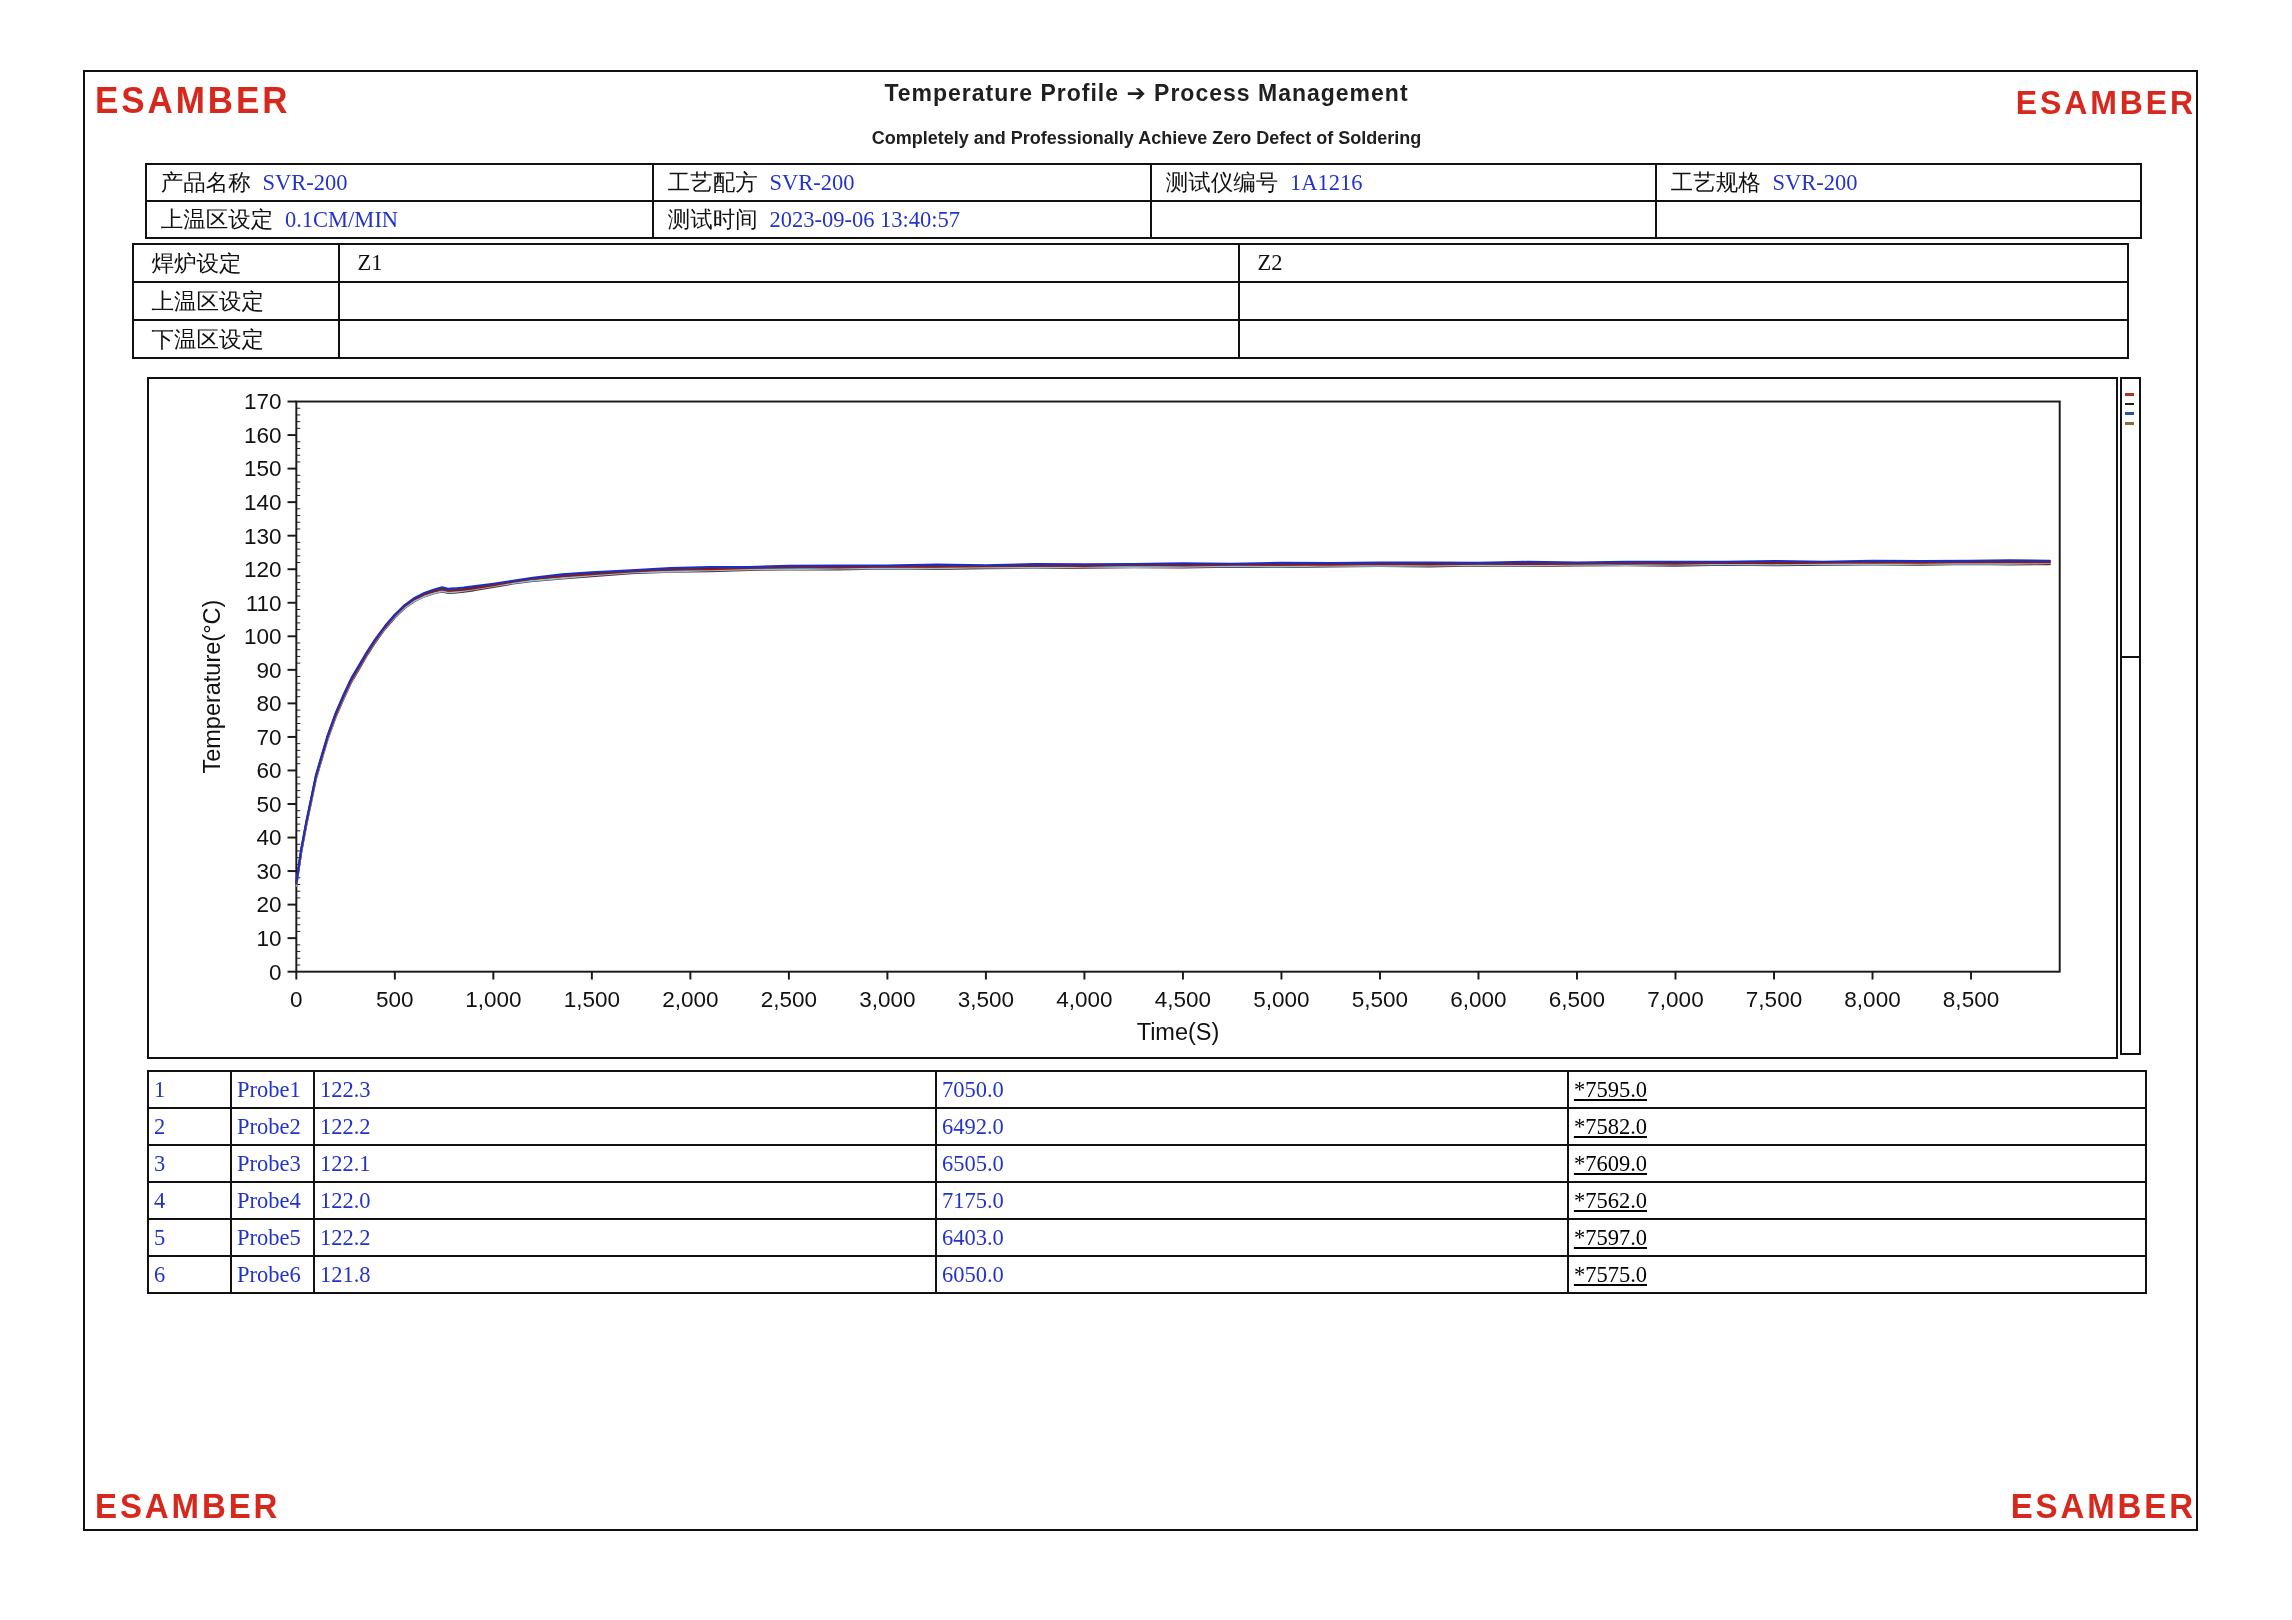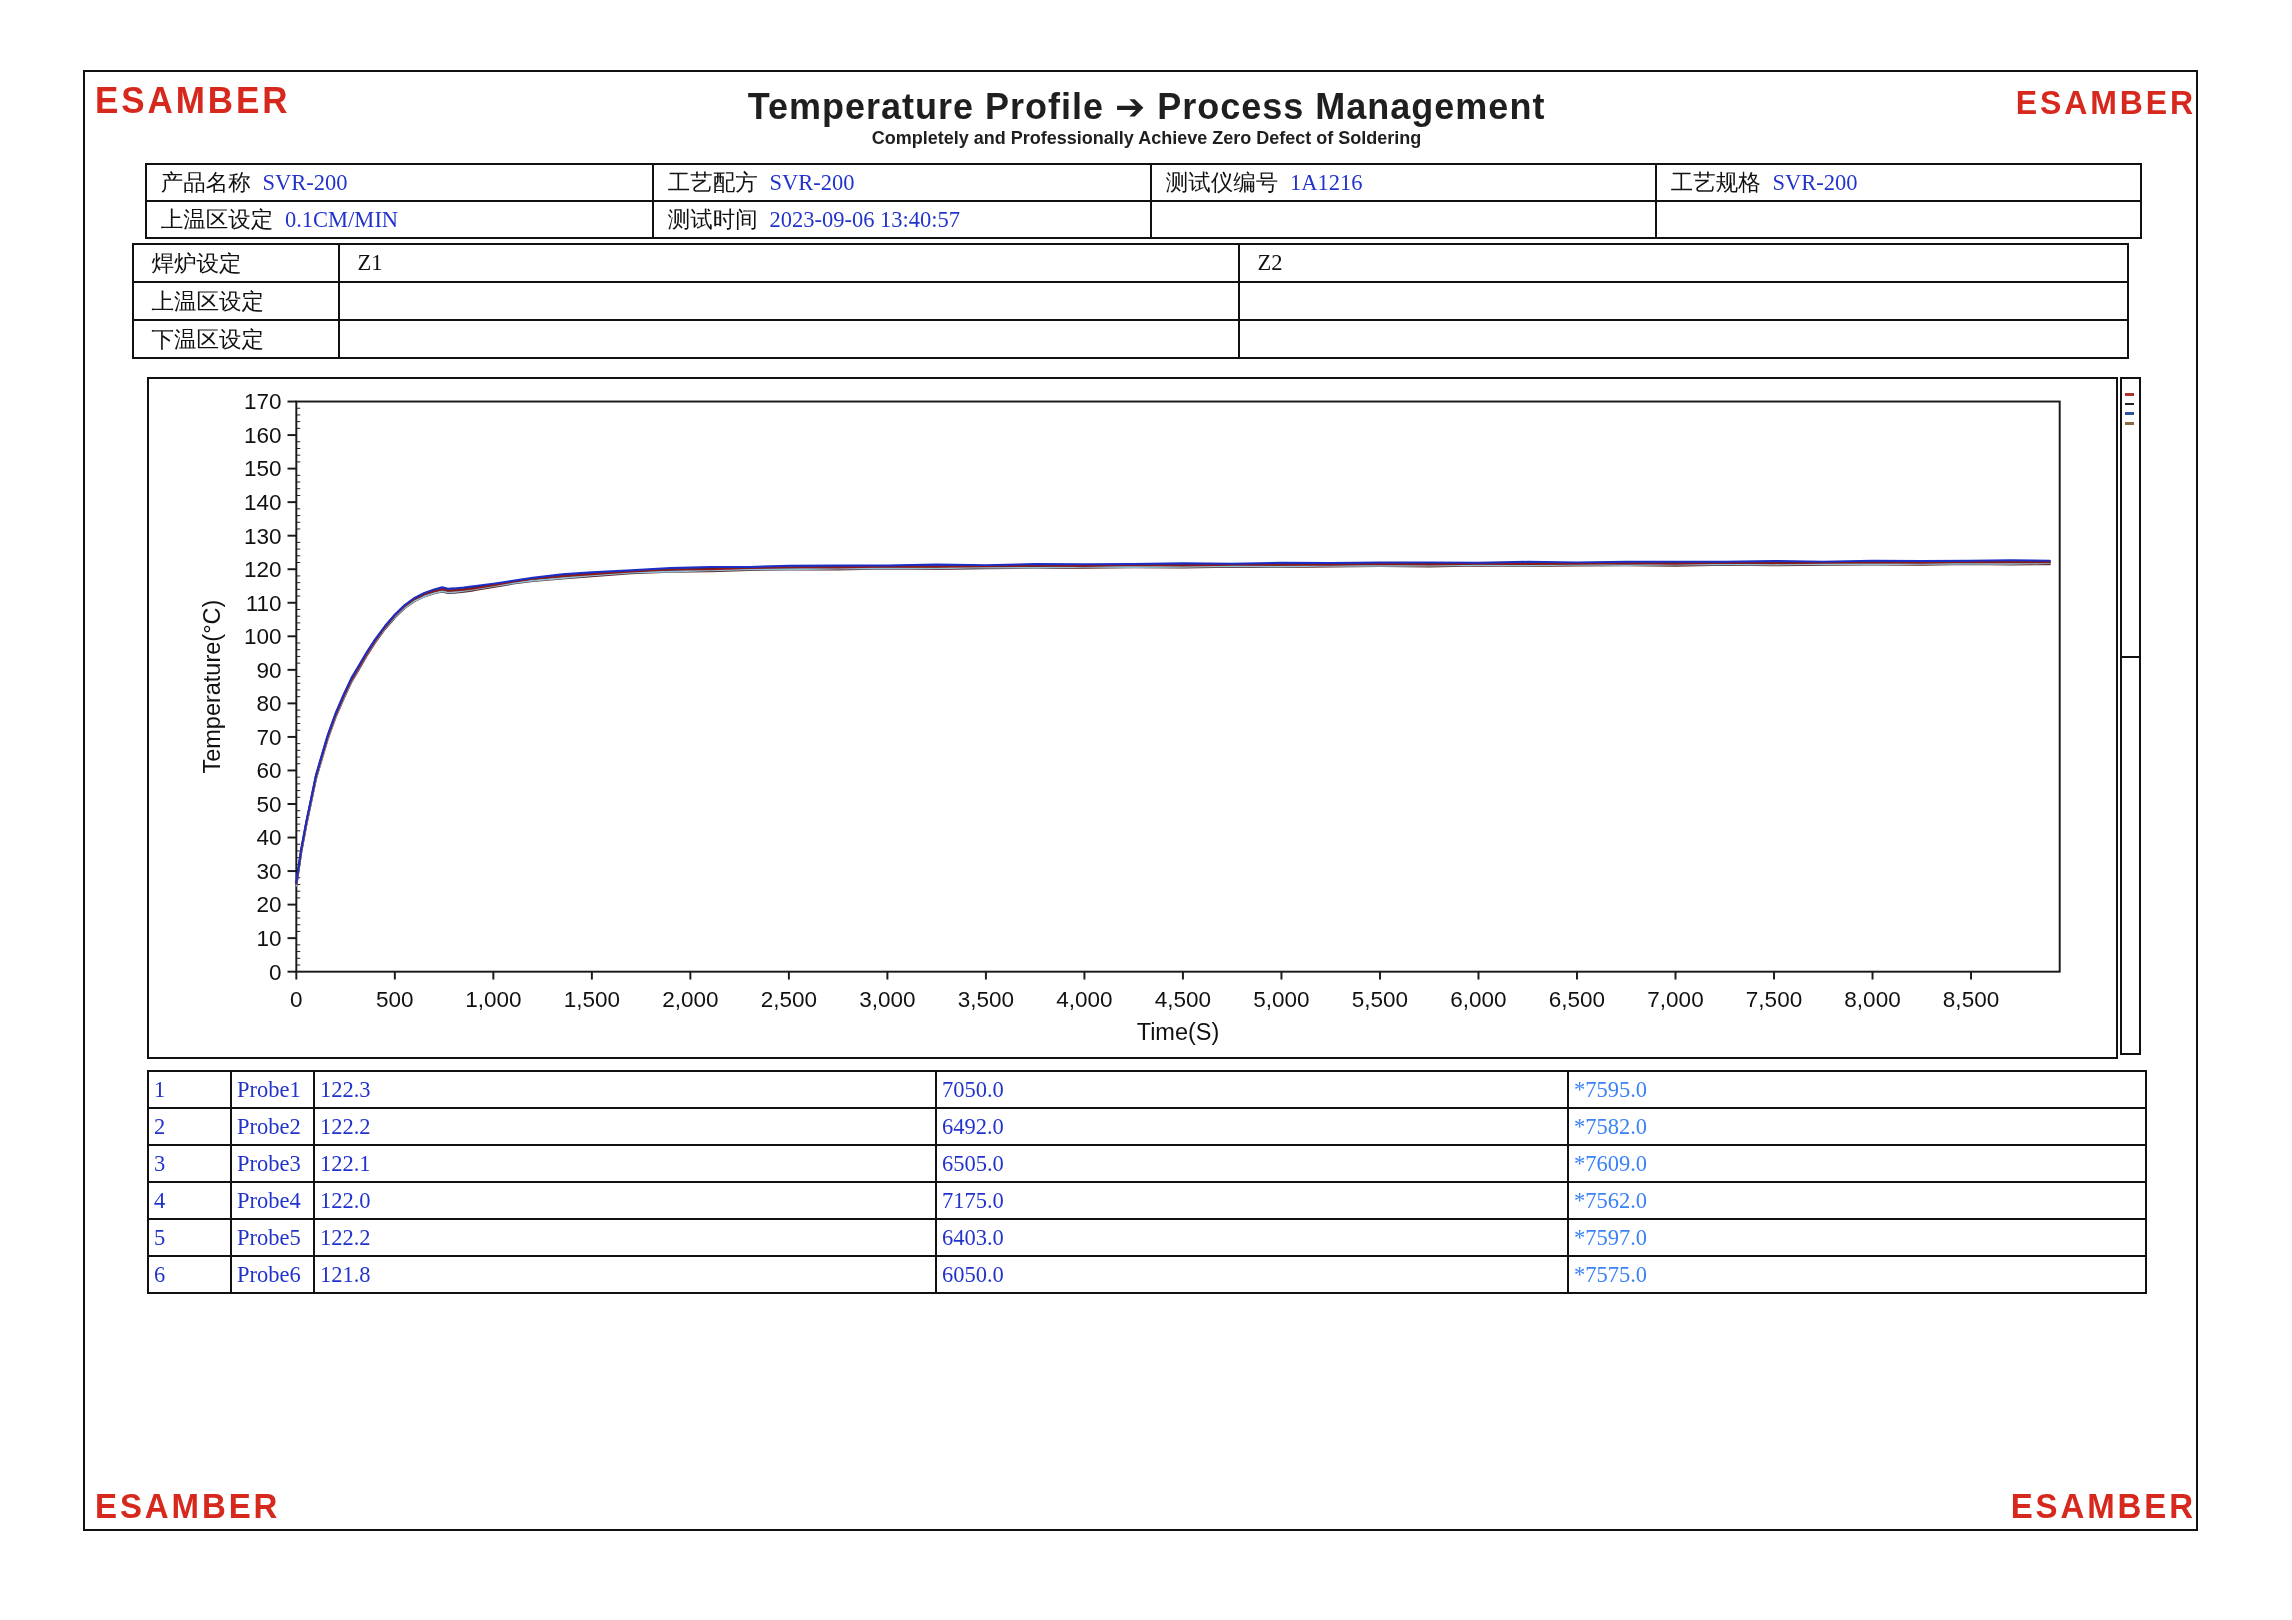--- a/index.html
+++ b/index.html
@@ -7,34 +7,34 @@
         font-family:"Liberation Serif","DejaVu Serif",serif;color:#111;}
   .page-border{position:absolute;left:83px;top:70px;width:2111px;height:1457px;border:2.9px solid #111;}
   .logo{position:absolute;font-family:"Liberation Sans","DejaVu Sans",sans-serif;
         font-weight:bold;letter-spacing:2.9px;transform:scaleY(1.05);}
   .logo-tl{left:95px;top:80px;font-size:35px;}
   .logo-tr{top:84px;right:97px;font-size:32px;}
   .logo-bl{left:95px;top:1487px;font-size:33px;}
   .logo-br{top:1487px;right:97px;font-size:33px;}
   .hdr{position:absolute;left:50%;transform:translateX(-50%);text-align:center;
        font-family:"Liberation Sans","DejaVu Sans",sans-serif;font-weight:bold;color:#1f1f1f;white-space:nowrap;}
-  .hdr-title{top:86px;font-size:36px;letter-spacing:1px;}
+  .hdr-title{top:80px;font-size:23px;letter-spacing:1px;}
   .hdr-sub{top:128px;font-size:18px;text-align:right;}
   table{border-collapse:collapse;table-layout:fixed;position:absolute;font-size:22.5px;}
   td{border:2px solid #111;padding:0 0 0 13.7px;white-space:nowrap;overflow:hidden;vertical-align:middle;}
   .info-table{left:145px;top:147px;width:1995px;margin-top:16px;}
   .info-table td{height:35px;}
   .oven-table{left:132px;top:243px;width:1995px;}
   .oven-table td{height:36px;border-top-width:2.9px;border-bottom-width:2.9px;padding-left:17.6px;}
   .probe-table{left:147px;top:1070px;width:2000px;}
   .probe-table td{height:35px;border-top-width:2.9px;border-bottom-width:2.9px;padding-left:4.9px;}
   .probe-table td.hd{height:57px;line-height:1.15;}
   .val{color:#2233CC;margin-left:11.8px;}
   .vblue{color:#2233CC;}
-  .vred{color:#3b82f6;}
+  .vred{color:#000000;text-decoration:underline;}
   .chart-box{position:absolute;left:147px;top:377px;width:1967px;height:678px;border:2px solid #111;}
   .side-strip{position:absolute;left:2120px;top:377px;width:16.7px;height:674px;border:2px solid #111;background:#fff;}
   .strip-divider{position:absolute;left:0;top:277px;width:100%;height:2px;background:#111;}
   .strip-mark{position:absolute;width:8.8px;height:2.9px;left:2.9px;}
 </style>
 </head>
 <body>
 
 <div class="page">
   <div class="page-border"></div>

